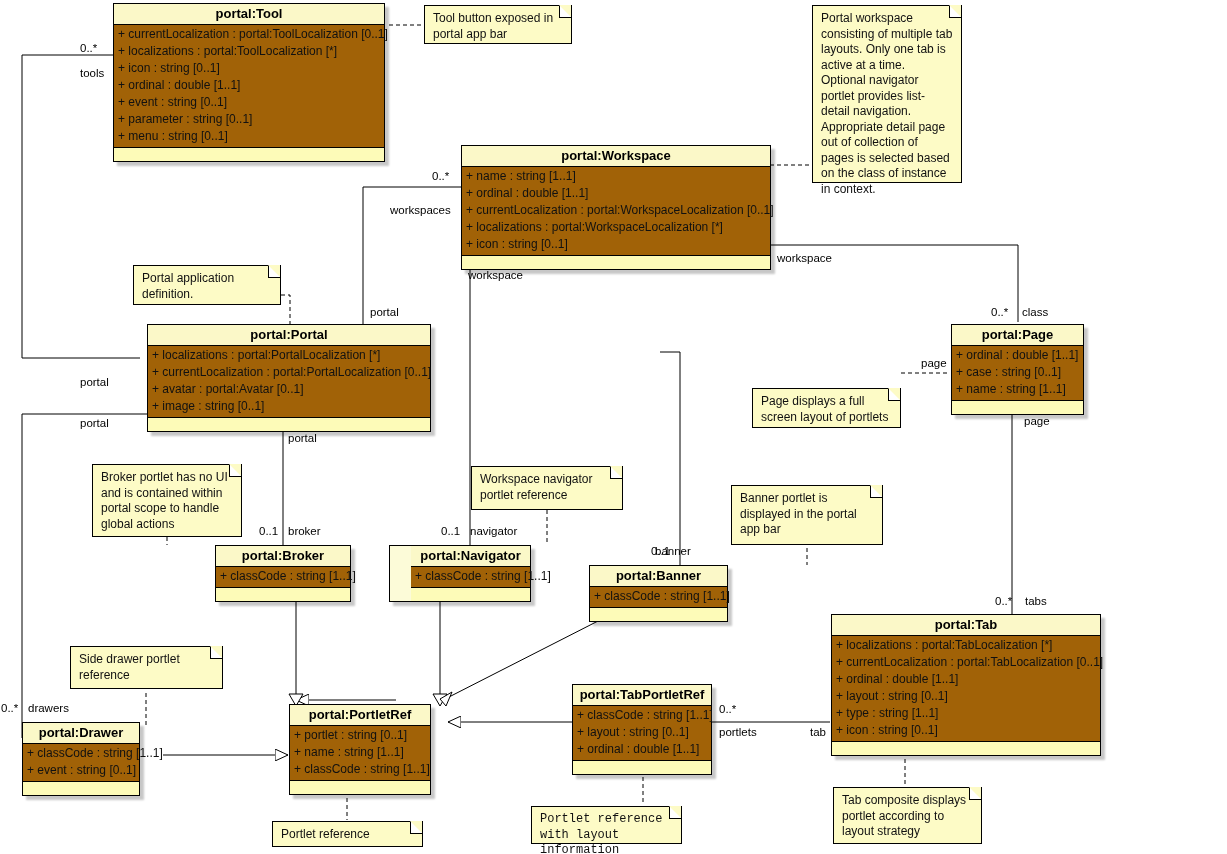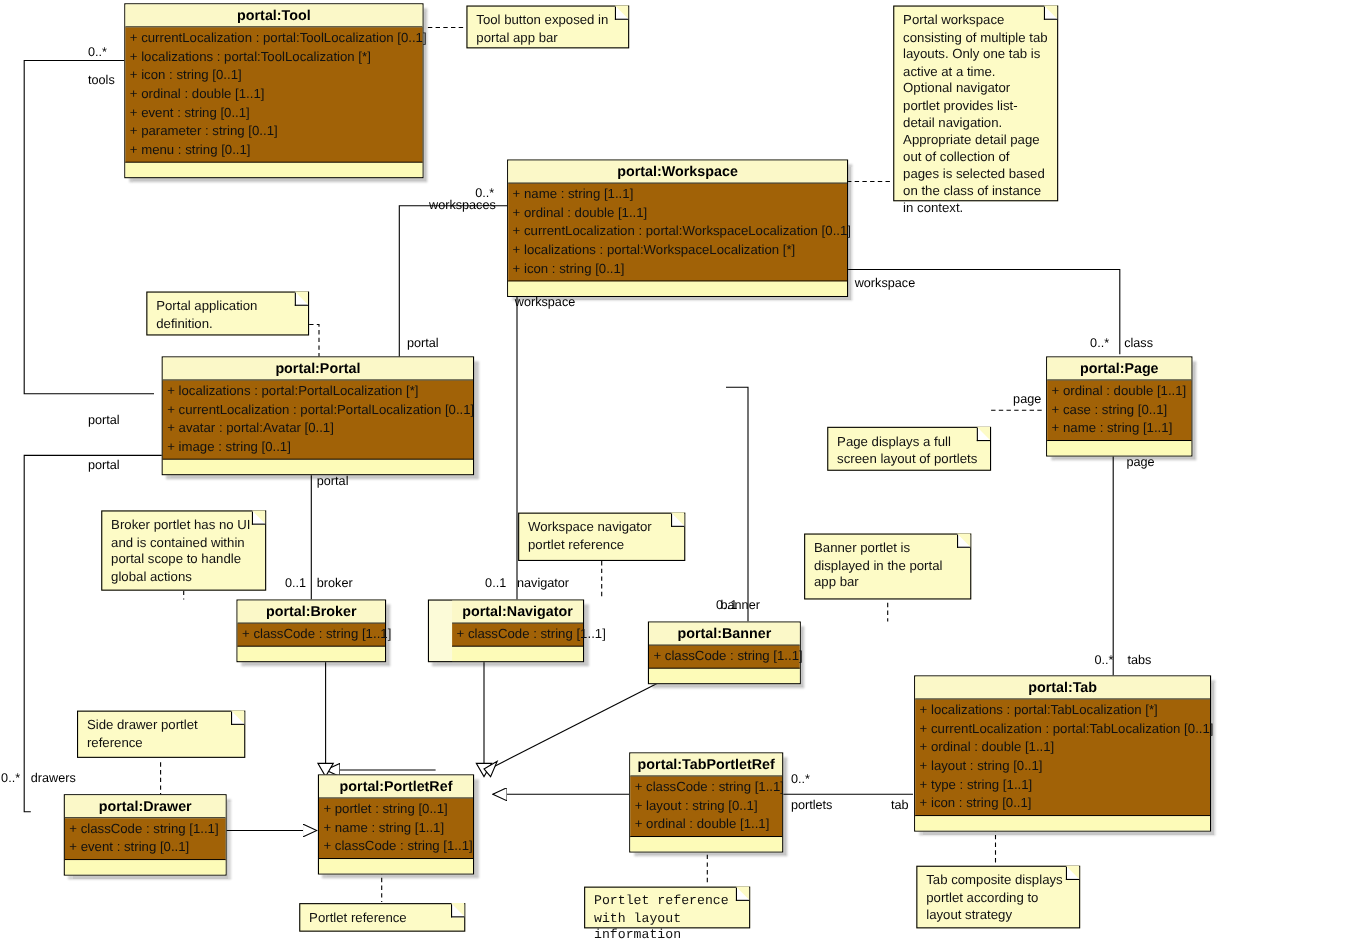--- a/index.html
+++ b/index.html
@@ -247,21 +247,21 @@
       <div class="uml-attr">+ localizations : portal:TabLocalization [*]</div>
       <div class="uml-attr">+ currentLocalization : portal:TabLocalization [0..1]</div>
       <div class="uml-attr">+ ordinal : double [1..1]</div>
       <div class="uml-attr">+ layout : string [0..1]</div>
       <div class="uml-attr">+ type : string [1..1]</div>
       <div class="uml-attr">+ icon : string [0..1]</div>
     </div>
     <div class="uml-ops"></div>
   </div>
 
-  <div class="uml-class" style="left:22px; top:722px; width:148px;margin-left:36px;">
+  <div class="uml-class" style="left:22px; top:722px; width:118px;">
     <div class="uml-title">portal:Drawer</div>
     <div class="uml-attrs">
       <div class="uml-attr">+ classCode : string [1..1]</div>
       <div class="uml-attr">+ event : string [0..1]</div>
     </div>
     <div class="uml-ops"></div>
   </div>
 
   <div class="uml-class" style="left:289px; top:704px; width:142px;">
     <div class="uml-title">portal:PortletRef</div>
@@ -335,21 +335,21 @@
 
   <div class="uml-note" style="left:833px; top:787px; width:149px; height:57px;">
     <span class="note-fold"></span>
     <span>Tab composite displays portlet according to layout strategy</span>
   </div>
 
   <div class="elabel" style="left:80px; top:42px;">0..*</div>
   <div class="elabel" style="left:80px; top:67px;">tools</div>
 
   <div class="elabel" style="left:432px; top:170px;">0..*</div>
-  <div class="elabel" style="left:390px; top:181px;">workspaces</div>
+  <div class="elabel" style="left:390px; top:204px;">workspaces</div>
 
   <div class="elabel" style="left:468px; top:269px;">workspace</div>
   <div class="elabel" style="left:777px; top:252px;">workspace</div>
 
   <div class="elabel" style="left:370px; top:306px;">portal</div>
   <div class="elabel" style="left:80px; top:376px;">portal</div>
   <div class="elabel" style="left:80px; top:417px;">portal</div>
   <div class="elabel" style="left:288px; top:432px;">portal</div>
 
   <div class="elabel" style="left:991px; top:306px;">0..*</div>

